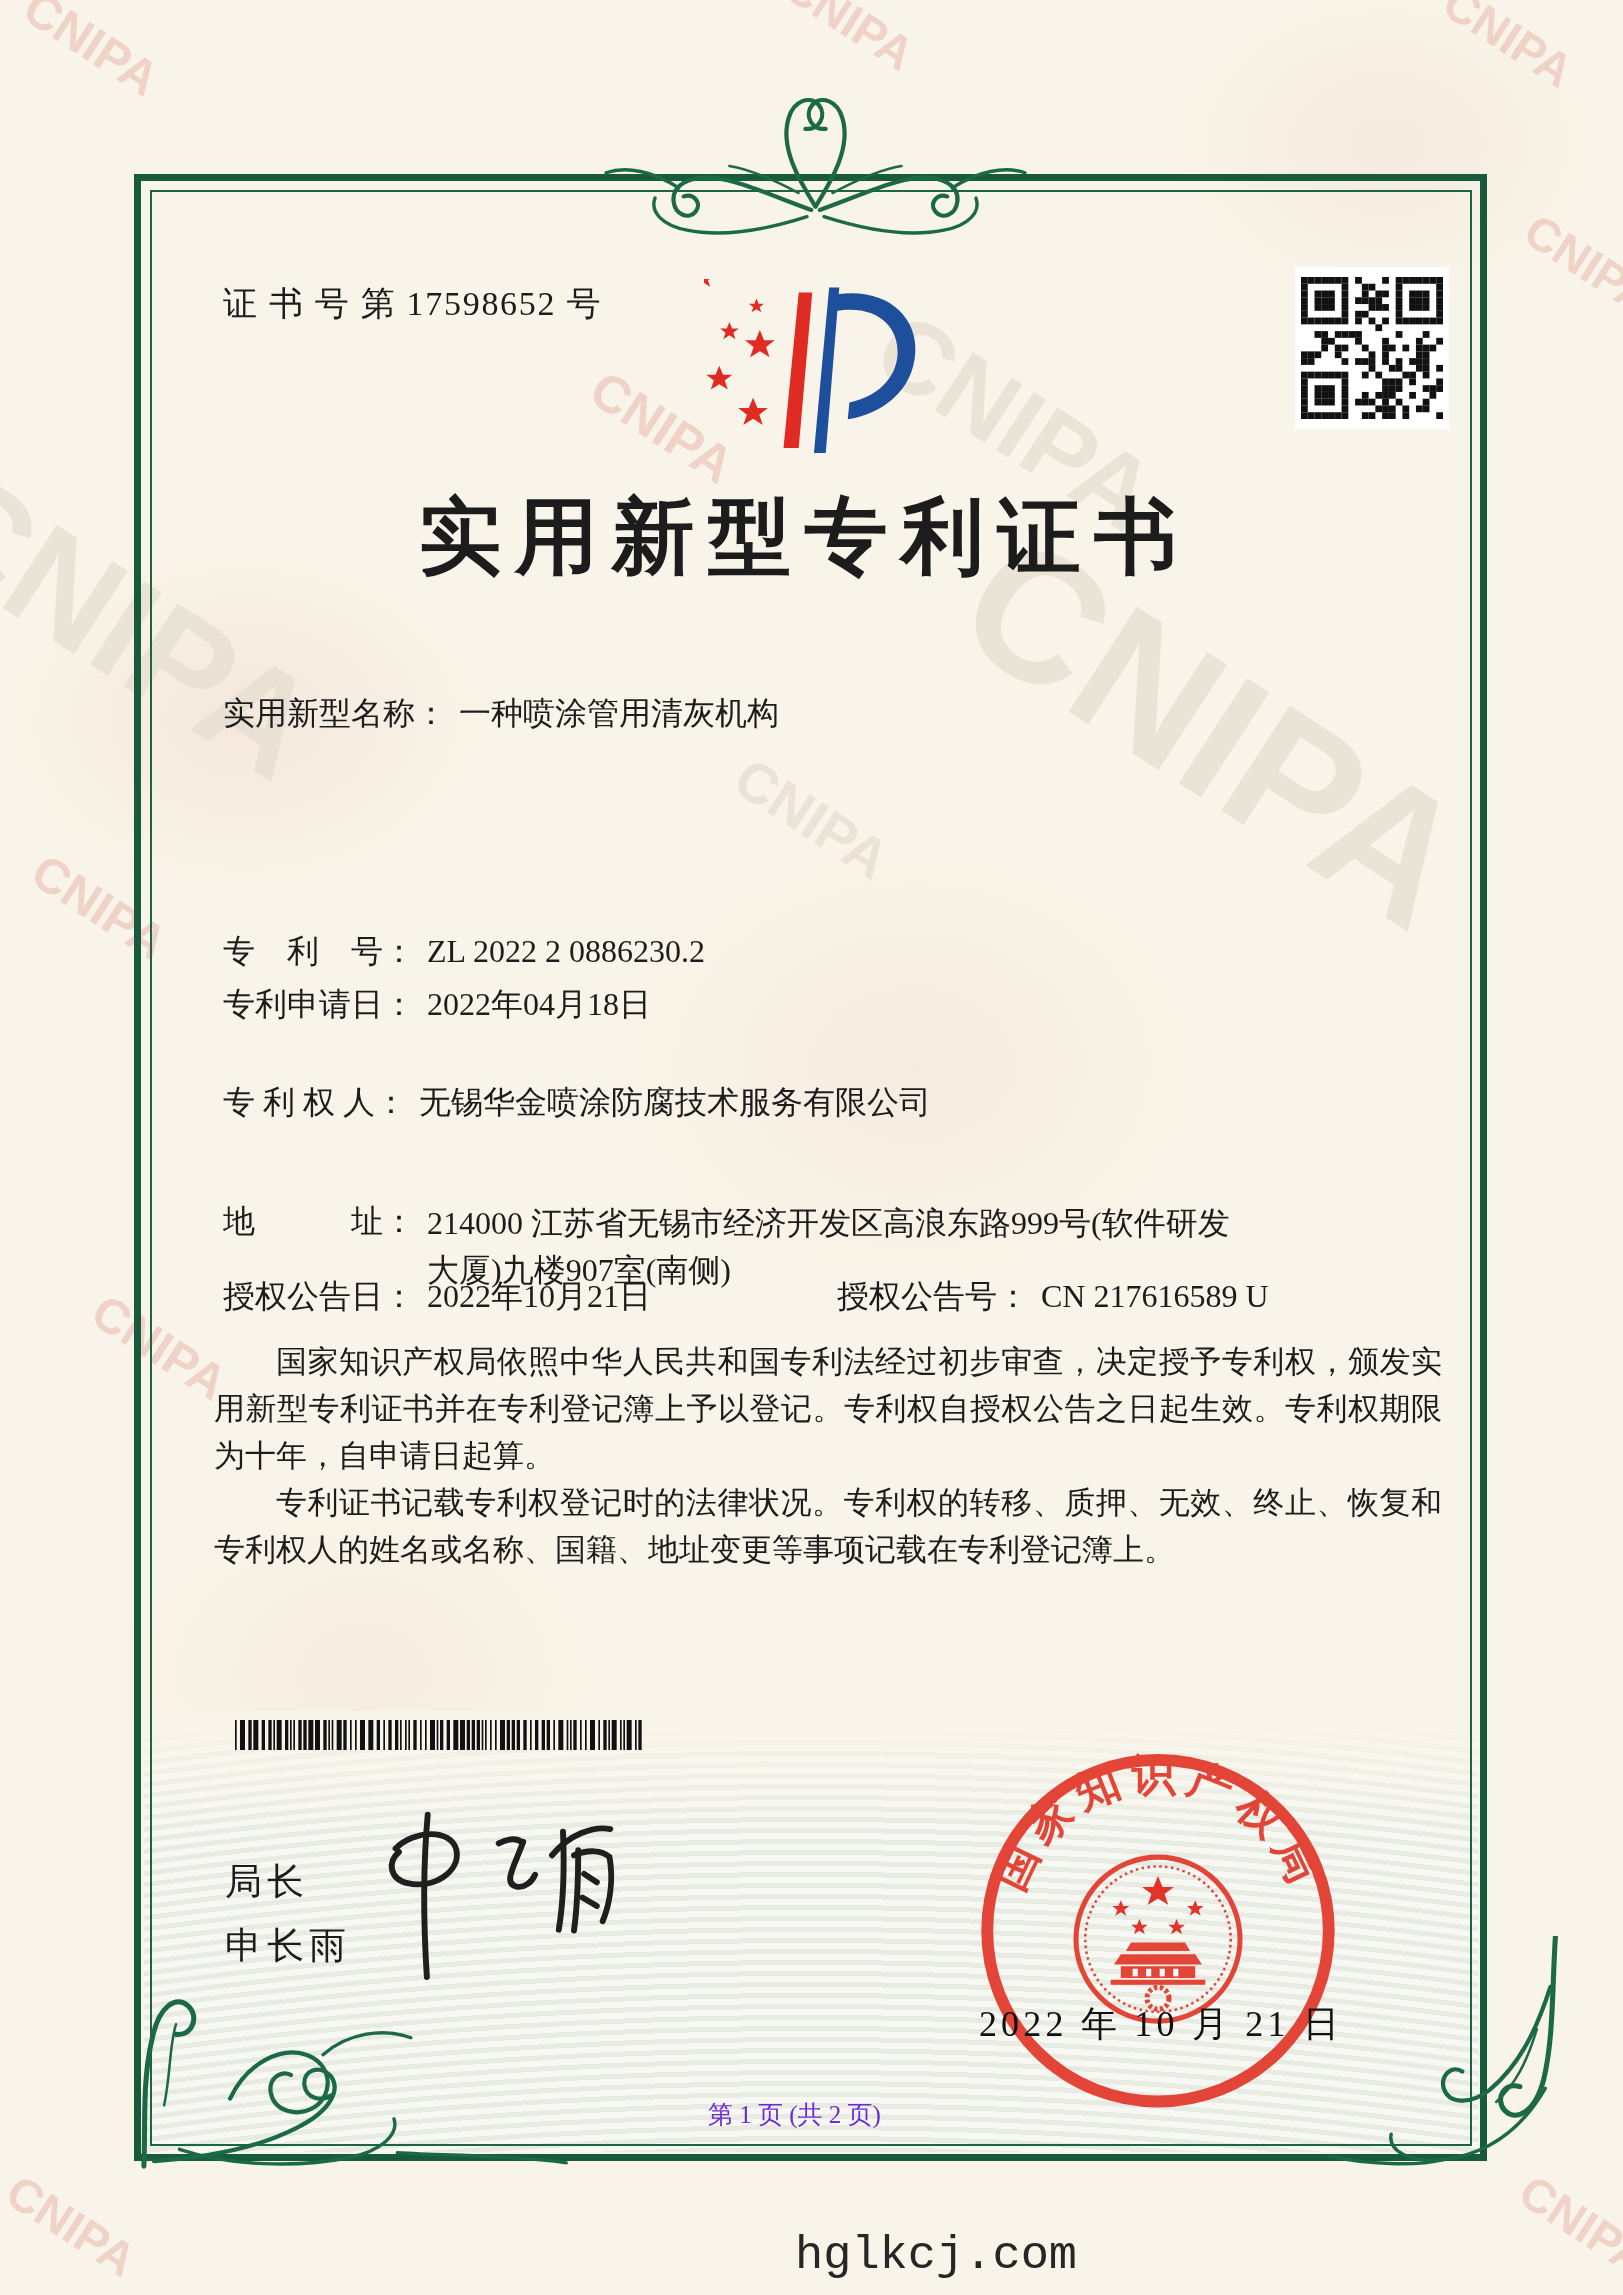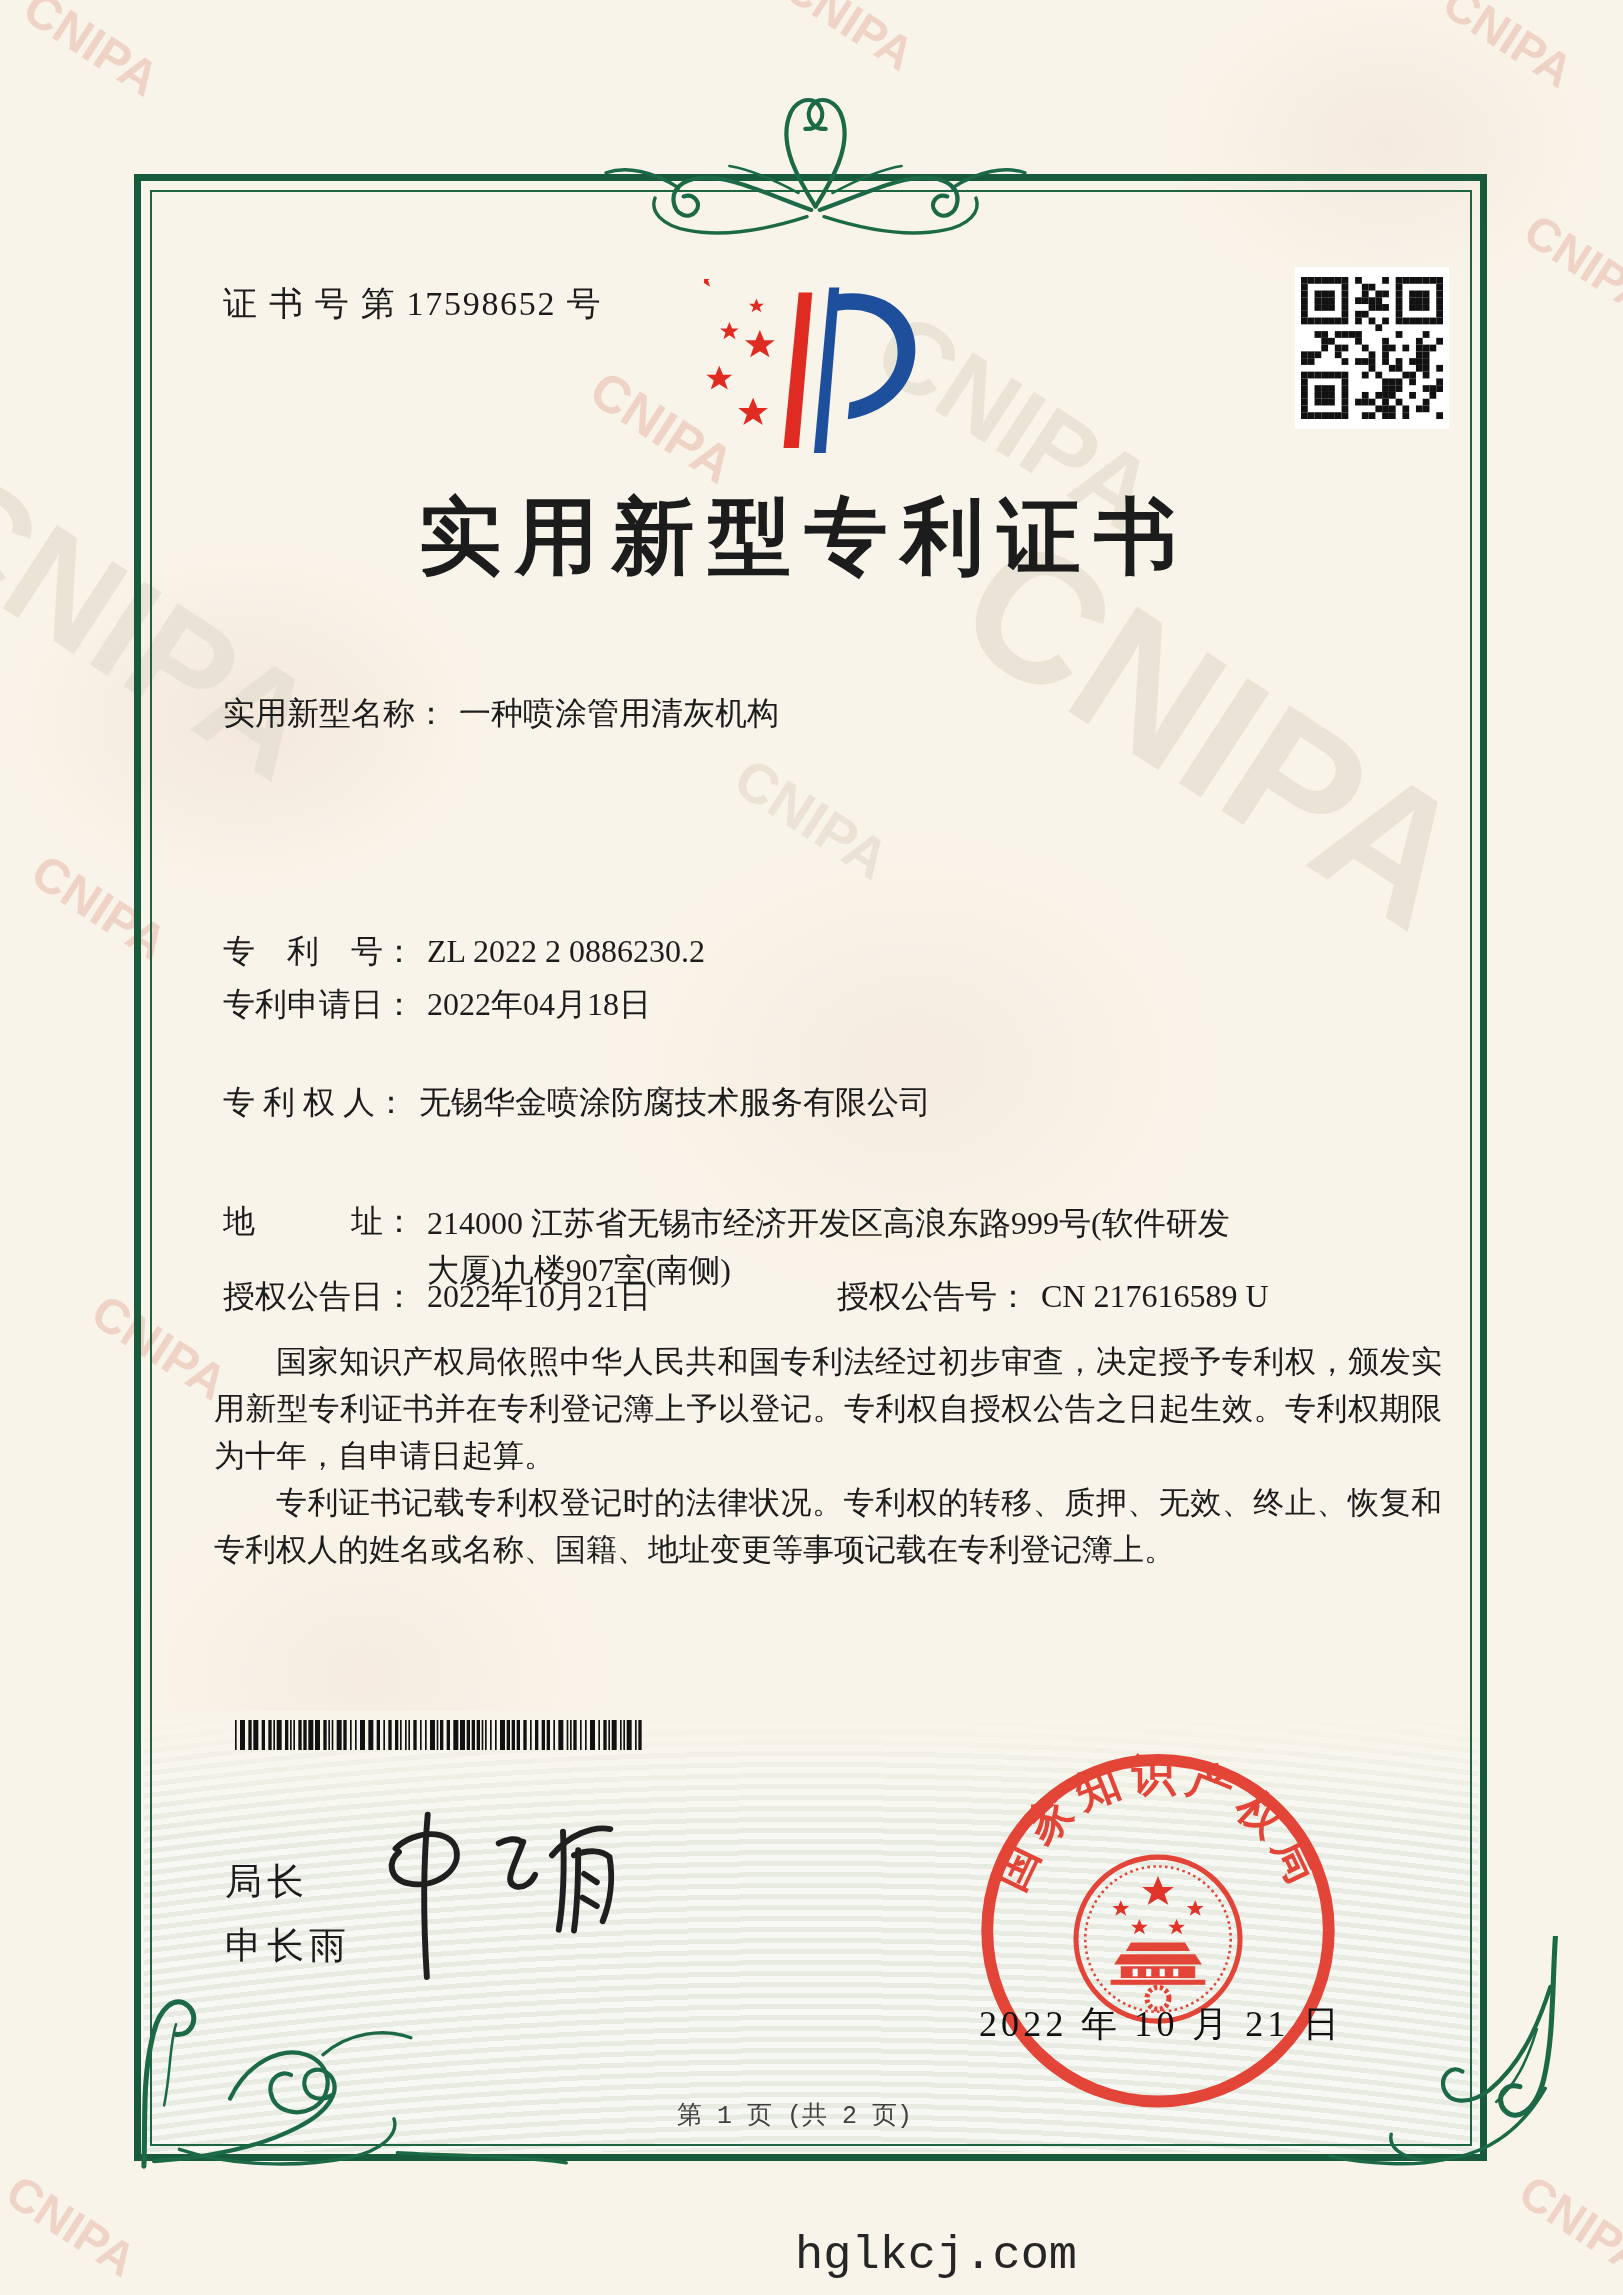--- a/index.html
+++ b/index.html
@@ -38,21 +38,21 @@
   .row-addr .val{margin-left:12px;max-width:816px;line-height:47px;word-break:break-all;}
   .grant2{position:absolute;left:614px;top:0;white-space:nowrap;}
   .paras{left:214px;top:1338px;width:1228px;font-size:31px;line-height:47px;text-align:justify;}
   .paras p{margin:0;text-indent:2em;}
   .barcode{left:232px;top:1720px;}
   .sig-label{left:225px;font-size:37px;letter-spacing:5px;}
   .signature{left:355px;top:1801px;}
   .seal{left:972px;top:1743px;opacity:.95;}
   .seal-date{left:954px;top:2000px;width:414px;text-align:center;font-size:36px;
              letter-spacing:4.2px;color:#111;z-index:5;}
-  .page-num{left:135px;top:2098px;width:1319px;text-align:center;font-size:25px;color:#404040;font-family:Liberation Mono, monospace;}
+  .page-num{left:135px;top:2098px;width:1319px;text-align:center;font-size:25px;color:#6d28d9;}
   .note-strip{left:627px;top:2181px;width:321px;height:52px;background:#ffffff;z-index:4;
               font-size:34px;letter-spacing:3.4px;display:flex;align-items:center;padding-left:12px;}
   .website{left:795px;top:2229px;font-size:47px;font-weight:500;color:#262626;
            font-family:Liberation Mono, monospace;z-index:4;}
 </style>
 </head>
 <body>
 
 <div class="page">
 

